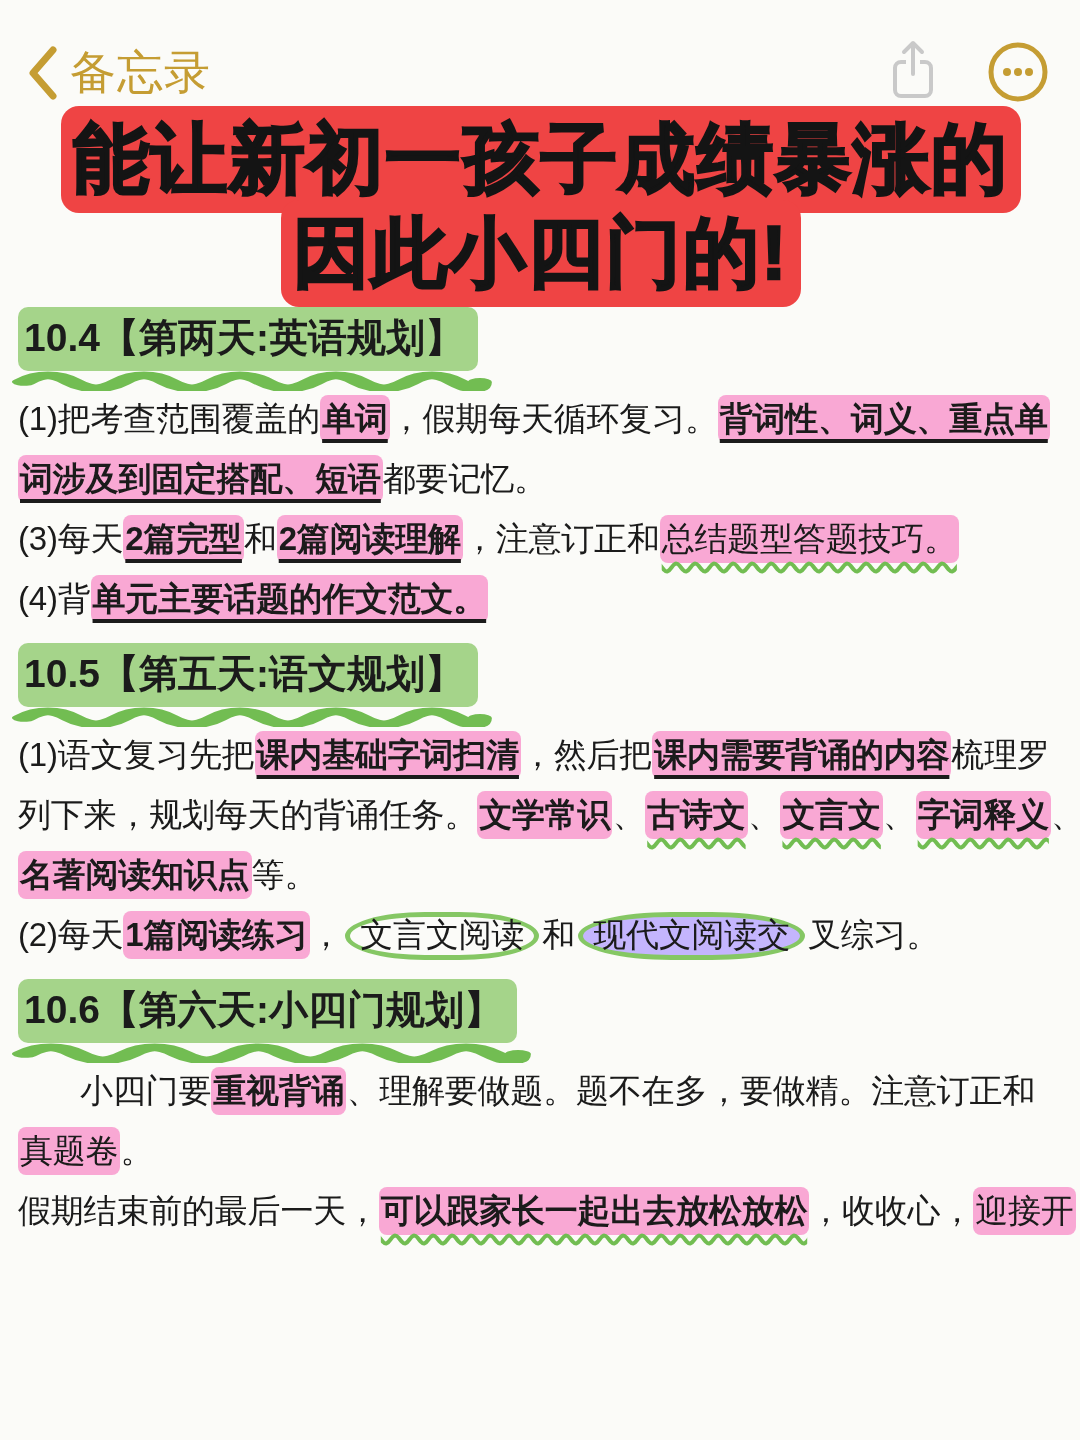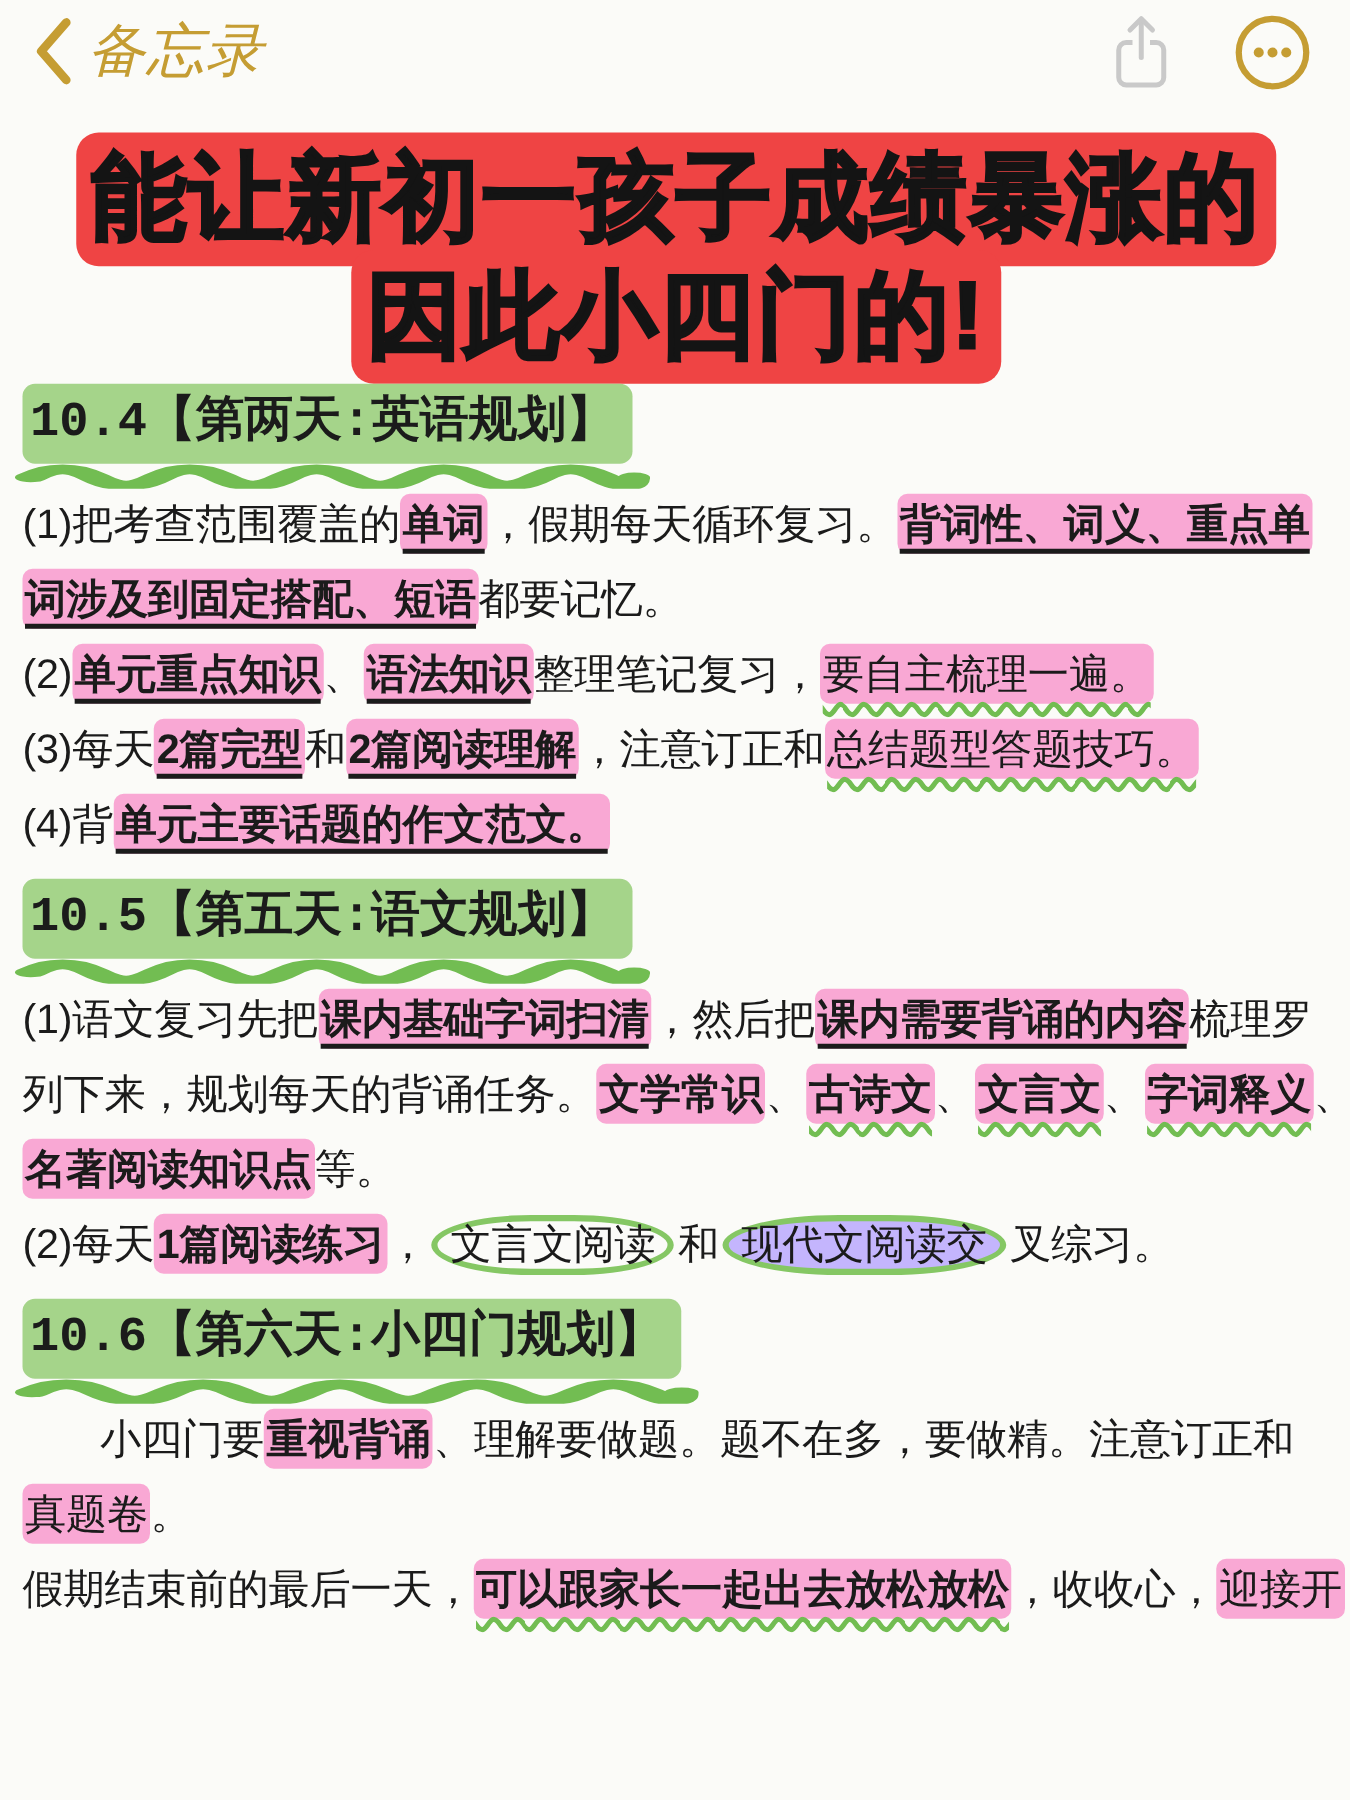--- a/index.html
+++ b/index.html
@@ -6,43 +6,42 @@
   html,body { width:1080px; height:1440px; overflow:hidden; }
   body {
     background:#fbfbf8;
     font-family:"Liberation Sans","DejaVu Sans",sans-serif;
     color:#1b1b1b;
   }
   .page { width:1080px; height:1440px; position:relative; }
 
   
   .nav {
-    height:104px; display:flex; align-items:flex-start;
+    height:104px; display:flex; align-items:flex-end;
     padding:10px 30px 0 26px;
-    font-style:italic;
   }
   .back-group { display:flex; align-items:center; gap:10px; cursor:pointer; }
   .back-label { font-size:46px; color:#c59d33; letter-spacing:1px; }
   .nav-spacer { flex:1; }
   .nav-icon { display:inline-flex; margin-left:42px; }
 
   
   .content { padding:6px 16px 0 18px; }
 
   .line.title {
     text-align:center; font-size:76px; font-weight:900;
     line-height:1.02; margin:10px 0 16px; letter-spacing:2px;
     -webkit-text-stroke:2.5px #141414; color:#141414;
   }
   .line.title .seg.h {
     background:#ef4444; padding:10px 12px 12px; border-radius:18px;
     box-decoration-break:clone; -webkit-box-decoration-break:clone;
   }
 
-  .line.header { font-size:39px; font-weight:700; line-height:54px; margin:14px 0 18px;font-family:Liberation Mono, monospace; }
+  .line.header { font-size:39px; font-weight:700; line-height:54px; margin:14px 0 18px; }
   .hl-wrap {
     position:relative; display:inline-block;
     background:#a5d48a; border-radius:10px; padding:4px 14px 6px 6px;
   }
   .wavy-underline {
     position:absolute; left:-6px; right:-14px; bottom:-20px; height:26px;
     width:calc(100% + 20px); pointer-events:none;
   }
 
   .line.para { font-size:33px; line-height:60px; height:60px; letter-spacing:-0.2px; white-space:nowrap; }
@@ -104,21 +103,20 @@
   </div>
 
   <div class="content">
       <div class="line title"><span class="seg h">能让新初一孩子成绩暴涨的</span></div>
       <div class="line title"><span class="seg h">因此小四门的!</span></div>
       <div class="line header"><span class="hl-wrap"><span class="seg b">10.4【第两天:英语规划】</span><svg viewBox="0 0 120 20" preserveAspectRatio="none" class="wavy-underline">
             <path d="M3,13 Q9,3 15,13 T27,13 T39,13 T51,13 T63,13 T75,13 T87,13 T99,13 T111,13 T117,13" fill="none" stroke="#72bd52" stroke-width="6" stroke-linecap="round"></path>
           </svg></span></div>
       <div class="line para"><span class="seg ">(1)把考查范围覆盖的</span><span class="seg b h u">单词</span><span class="seg ">，假期每天循环复习。</span><span class="seg b h u">背词性、词义、重点单</span></div>
       <div class="line para"><span class="seg b h u">词涉及到固定搭配、短语</span><span class="seg ">都要记忆。</span></div>
-      <div class="line para"><span class="seg ">(2)</span><span class="seg b h u">单元重点知识</span><span class="seg ">、</span><span class="seg b h u">语法知识</span><span class="seg ">整理笔记复习，</span><span class="seg h w">要自主梳理一遍。</span></div>
       <div class="line para"><span class="seg ">(3)每天</span><span class="seg b h u">2篇完型</span><span class="seg ">和</span><span class="seg b h u">2篇阅读理解</span><span class="seg ">，注意订正和</span><span class="seg h w">总结题型答题技巧。</span></div>
       <div class="line para"><span class="seg ">(4)背</span><span class="seg b h u">单元主要话题的作文范文。</span></div>
       <div class="line header"><span class="hl-wrap"><span class="seg b">10.5【第五天:语文规划】</span><svg viewBox="0 0 120 20" preserveAspectRatio="none" class="wavy-underline">
             <path d="M3,13 Q9,3 15,13 T27,13 T39,13 T51,13 T63,13 T75,13 T87,13 T99,13 T111,13 T117,13" fill="none" stroke="#72bd52" stroke-width="6" stroke-linecap="round"></path>
           </svg></span></div>
       <div class="line para"><span class="seg ">(1)语文复习先把</span><span class="seg b h u">课内基础字词扫清</span><span class="seg ">，然后把</span><span class="seg b h u">课内需要背诵的内容</span><span class="seg ">梳理罗</span></div>
       <div class="line para"><span class="seg ">列下来，规划每天的背诵任务。</span><span class="seg b h">文学常识</span><span class="seg ">、</span><span class="seg b h w">古诗文</span><span class="seg ">、</span><span class="seg b h w">文言文</span><span class="seg ">、</span><span class="seg b h w">字词释义</span><span class="seg ">、</span></div>
       <div class="line para"><span class="seg b h">名著阅读知识点</span><span class="seg ">等。</span></div>
       <div class="line para"><span class="seg ">(2)每天</span><span class="seg b h">1篇阅读练习</span><span class="seg ">，</span><span class="seg o">文言文阅读</span><span class="seg ">和</span><span class="seg h o">现代文阅读交</span><span class="seg ">叉综习。</span></div>
       <div class="line header"><span class="hl-wrap"><span class="seg b">10.6【第六天:小四门规划】</span><svg viewBox="0 0 120 20" preserveAspectRatio="none" class="wavy-underline">

